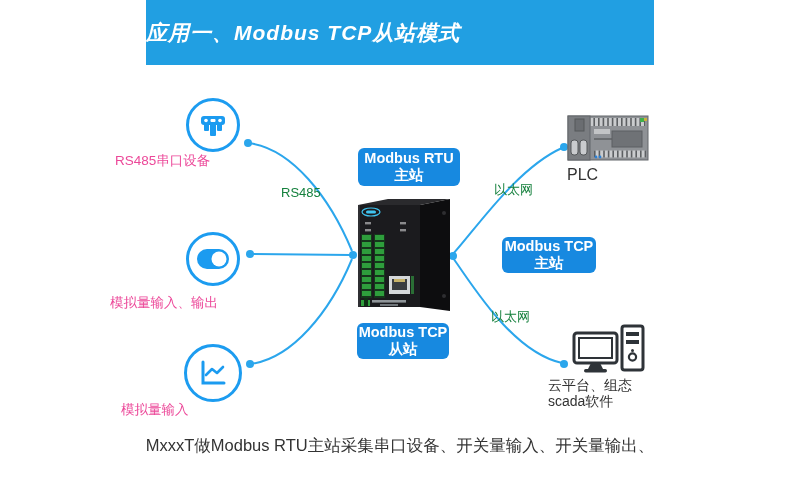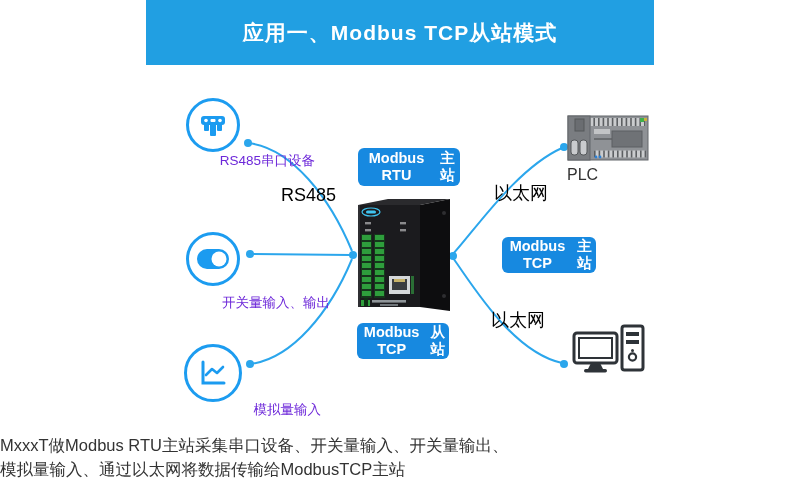--- a/index.html
+++ b/index.html
@@ -1,34 +1,34 @@
 <!DOCTYPE html>
 <html><head>
 <meta charset="utf-8">
 <style>
   html,body{margin:0;padding:0;background:#fff;}
   .stage{position:relative;width:800px;height:500px;background:#fff;overflow:hidden;
          font-family:"Liberation Sans","DejaVu Sans",sans-serif;}
   
   .banner{position:absolute;left:146px;top:0;width:508px;height:65px;background:#219FE2;
-          display:flex;align-items:center;justify-content:center;}
+          display:flex;align-items:center;justify-content:flex-start;font-style:italic;}
   .banner h1{margin:0;color:#fff;font-size:21px;font-weight:bold;letter-spacing:1px;}
   
   svg.links{position:absolute;left:0;top:0;}
   
   .node-circle{position:absolute;box-sizing:border-box;border:3px solid #1C9CF0;border-radius:50%;
                background:#fff;display:flex;align-items:center;justify-content:center;}
   
-  .lbl{position:absolute;color:#6d28d9;font-size:13.5px;text-align:right;line-height:19px;}
-  .linklbl{position:absolute;color:#000000;font-size:18px;}
+  .lbl{position:absolute;color:#ec4899;font-size:13.5px;text-align:left;line-height:19px;}
+  .linklbl{position:absolute;color:#15803d;font-size:13px;}
   
   .chip{position:absolute;background:#1789E0;border-radius:6px;color:#fff;font-weight:bold;
-        font-size:14.5px;line-height:17.5px;display:flex;
+        font-size:14.5px;line-height:17.5px;display:flex;flex-direction:column;
         align-items:center;justify-content:center;text-align:center;}
-  .desc{position:absolute;left:0;top:434px;width:800px;text-align:left;color:#333;
+  .desc{position:absolute;left:0;top:434px;width:800px;text-align:center;color:#333;
         font-size:16.5px;line-height:23.5px;}
   .devlbl{position:absolute;color:#333;}
 </style>
 </head>
 <body>
 
 <div class="stage">
 
   <div class="banner">
     <h1>应用一、Modbus TCP从站模式</h1>
@@ -70,21 +70,21 @@
     <div>RS485串口设备</div>
   </div>
 
   <div class="node-circle" style="left:186px;top:232px;width:54px;height:54px;">
     <svg width="34" height="22" viewBox="0 0 34 22">
       <rect x="1" y="1" width="32" height="20" rx="10" fill="#1B9BF0"></rect>
       <circle cx="23" cy="11" r="7.5" fill="#fff"></circle>
     </svg>
   </div>
   <div class="lbl" style="left:110px;top:293px;width:220px;">
-    <div>开关量输入、输出</div>
+    <div>模拟量输入、输出</div>
   </div>
 
   <div class="node-circle" style="left:184px;top:344px;width:58px;height:58px;">
     <svg width="30" height="30" viewBox="0 0 30 30">
       <path d="M5,4 V25 H26" fill="none" stroke="#1B9BF0" stroke-width="3" stroke-linecap="round"></path>
       <path d="M8,17 L14,11 L19,15 L25,9" fill="none" stroke="#1B9BF0" stroke-width="2.6" stroke-linecap="round" stroke-linejoin="round"></path>
     </svg>
   </div>
   <div class="lbl" style="left:121px;top:400px;width:200px;">
     <div>模拟量输入</div>
@@ -194,19 +194,22 @@
       <rect x="13" y="22" width="33" height="20" stroke-width="2"></rect>
       <rect x="56" y="10" width="21" height="44" rx="2.5"></rect>
     </g>
     <path d="M25,47 h9 l3,6 h-15 z" fill="#2E3338"></path>
     <rect x="18" y="53" width="23" height="3.5" rx="1.7" fill="#2E3338"></rect>
     <rect x="60" y="16" width="13" height="4" fill="#2E3338"></rect>
     <rect x="60" y="24" width="13" height="4" fill="#2E3338"></rect>
     <circle cx="66.5" cy="41" r="3.6" fill="none" stroke="#2E3338" stroke-width="2.2"></circle>
     <circle cx="66.5" cy="34.5" r="1.5" fill="#2E3338"></circle>
   </svg>
+  <div class="devlbl" style="left:548px;top:377px;width:140px;font-size:14px;line-height:16px;">
+    <div>云平台、组态</div>
+    <div>scada软件</div>
+  </div>
 
   <div class="desc">
     <div>MxxxT做Modbus RTU主站采集串口设备、开关量输入、开关量输出、</div>
-    <div>模拟量输入、通过以太网将数据传输给ModbusTCP主站</div>
   </div>
 
 </div>
 
 </body></html>

